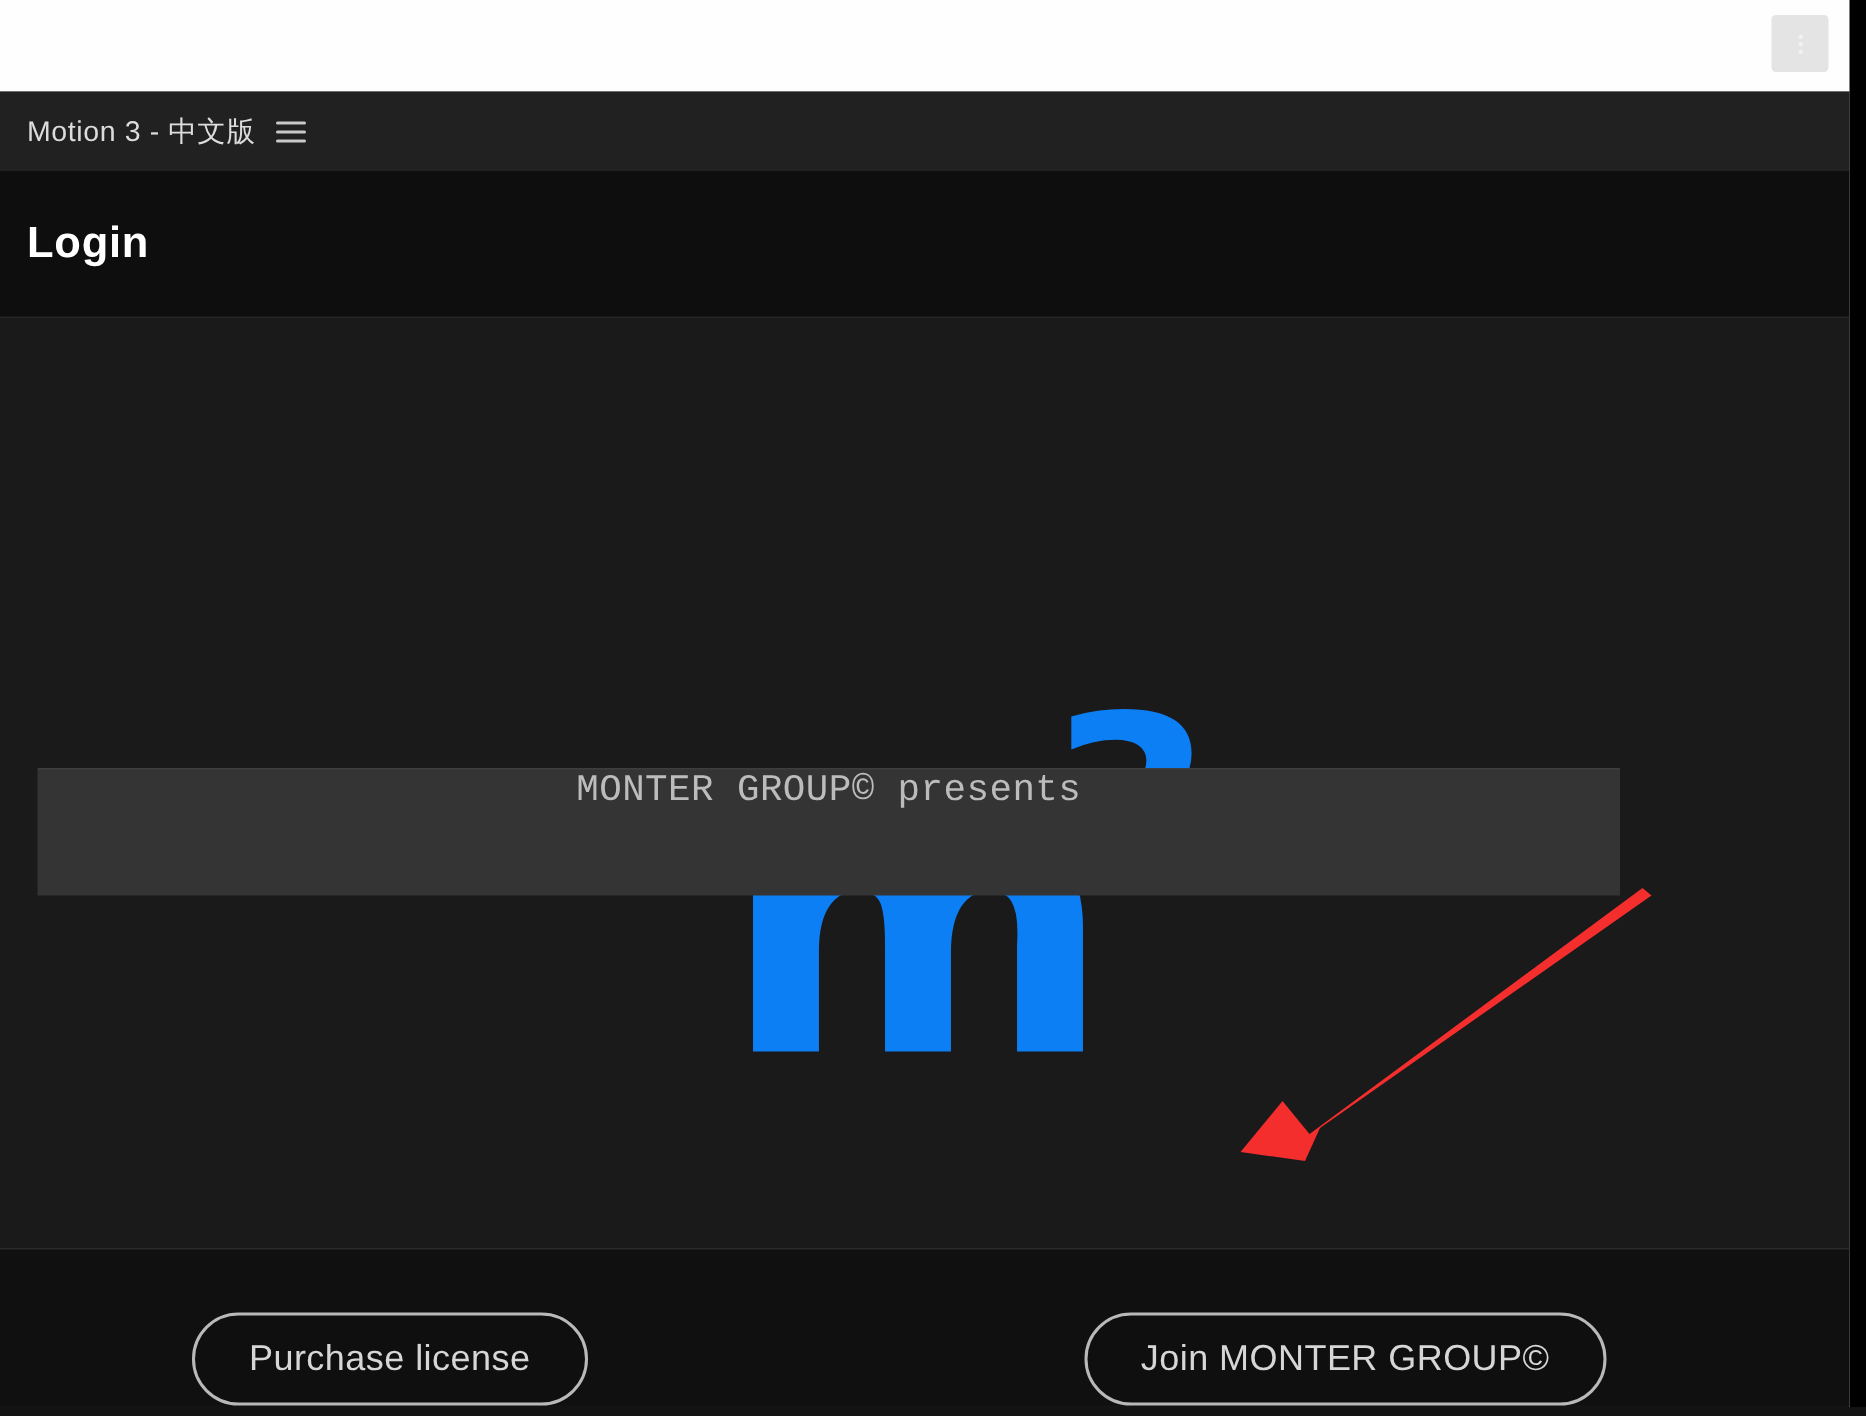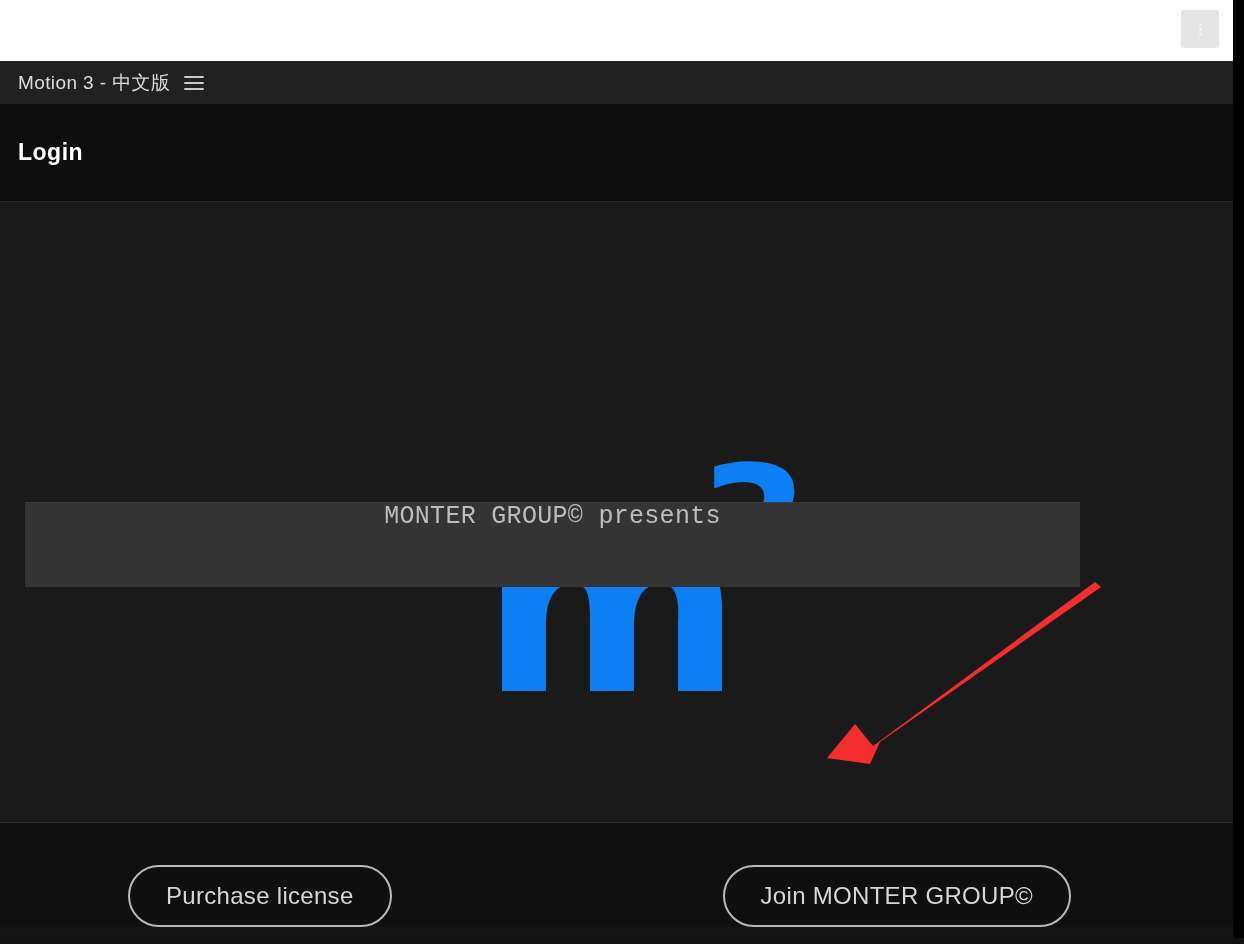--- a/index.html
+++ b/index.html
@@ -56,21 +56,21 @@
   #app-window {
     position:absolute; left:0; top:61px;
     width:1233px; height:877px;
     background:#141414;
     overflow:hidden;
   }
 
   
   #title-bar {
     position:relative;
-    height:43px;
+    height:53px;
     background:#212121;
     display:flex; align-items:center;
     padding-left:18px;
     gap:14px;
   }
   #app-title {
     color:#dcdcdc;
     font-size:19px;
     letter-spacing:.4px;
     white-space:nowrap;
@@ -87,21 +87,21 @@
   #page-header {
     position:relative;
     height:98px;
     background:#0e0e0e;
     display:flex; align-items:center;
     padding-left:18px;
     border-bottom:1px solid #262626;
   }
   #page-title {
     color:#ffffff;
-    font-size:23px;
+    font-size:29px;
     font-weight:bold;
     letter-spacing:.5px;
   }
 
   
   #content {
     position:relative;
     height:620px;
     background:#1a1a1a;
     overflow:hidden;

